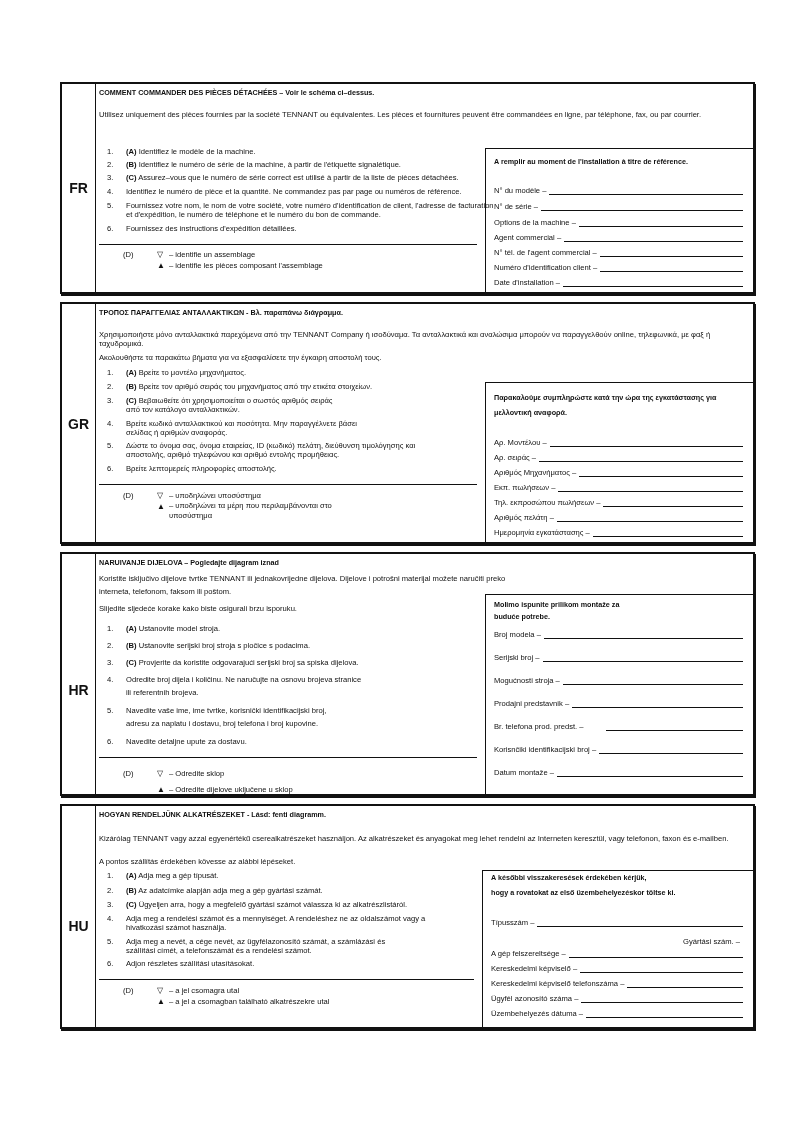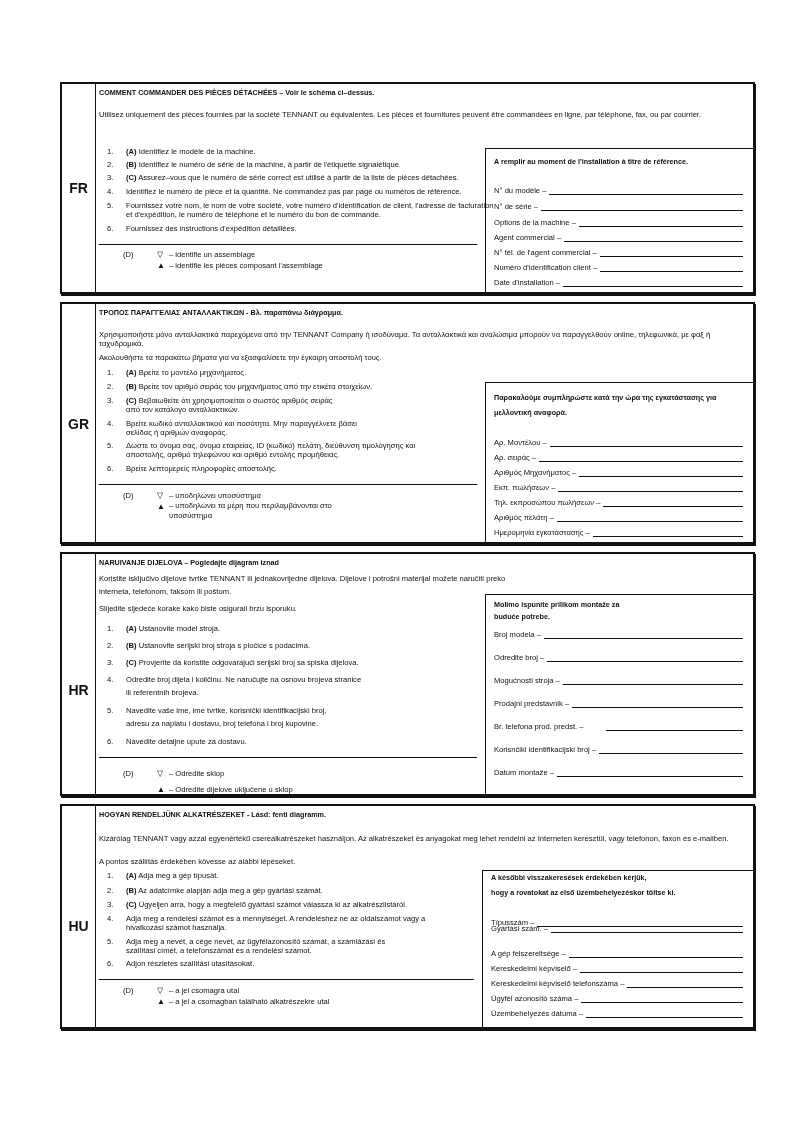--- a/index.html
+++ b/index.html
@@ -222,21 +222,21 @@
       <span class="lt" style="top:16px;">– Odredite dijelove uključene u sklop</span>
     </div>
     <div class="box" style="left:386px;top:40px;">
       <div class="bh" style="top:5px;">Molimo ispunite prilikom montaže za</div>
       <div class="bh" style="top:17px;">buduće potrebe.</div>
       <div class="field" style="top:34px;">
           <span class="fl">Broj modela –</span>
           <span class="line"></span>
         </div>
       <div class="field" style="top:57px;">
-          <span class="fl">Odredite broj –</span>
+          <span class="fl">Serijski broj –</span>
           <span class="line"></span>
         </div>
       <div class="field" style="top:80px;">
           <span class="fl">Mogućnosti stroja –</span>
           <span class="line"></span>
         </div>
       <div class="field" style="top:103px;">
           <span class="fl">Prodajni predstavnik –</span>
           <span class="line"></span>
         </div>
@@ -296,21 +296,21 @@
       <span class="sym" style="top:11px;">▲</span>
       <span class="lt" style="top:11px;">– a jel a csomagban található alkatrészekre utal</span>
     </div>
     <div class="box" style="left:383px;top:64px;">
       <div class="bh" style="top:2px;">A későbbi visszakeresések érdekében kérjük,</div>
       <div class="bh" style="top:17px;">hogy a rovatokat az első üzembehelyezéskor töltse ki.</div>
       <div class="field" style="top:46px;">
           <span class="fl">Típusszám –</span>
           <span class="line"></span>
         </div>
-      <div class="field" style="top:52px;">
+      <div class="field" style="top:66px;flex-direction:column;">
           <span class="fl">Gyártási szám. –</span>
           <span class="line"></span>
         </div>
       <div class="field" style="top:77px;">
           <span class="fl">A gép felszereltsége –</span>
           <span class="line"></span>
         </div>
       <div class="field" style="top:92px;">
           <span class="fl">Kereskedelmi képviselő –</span>
           <span class="line"></span>

